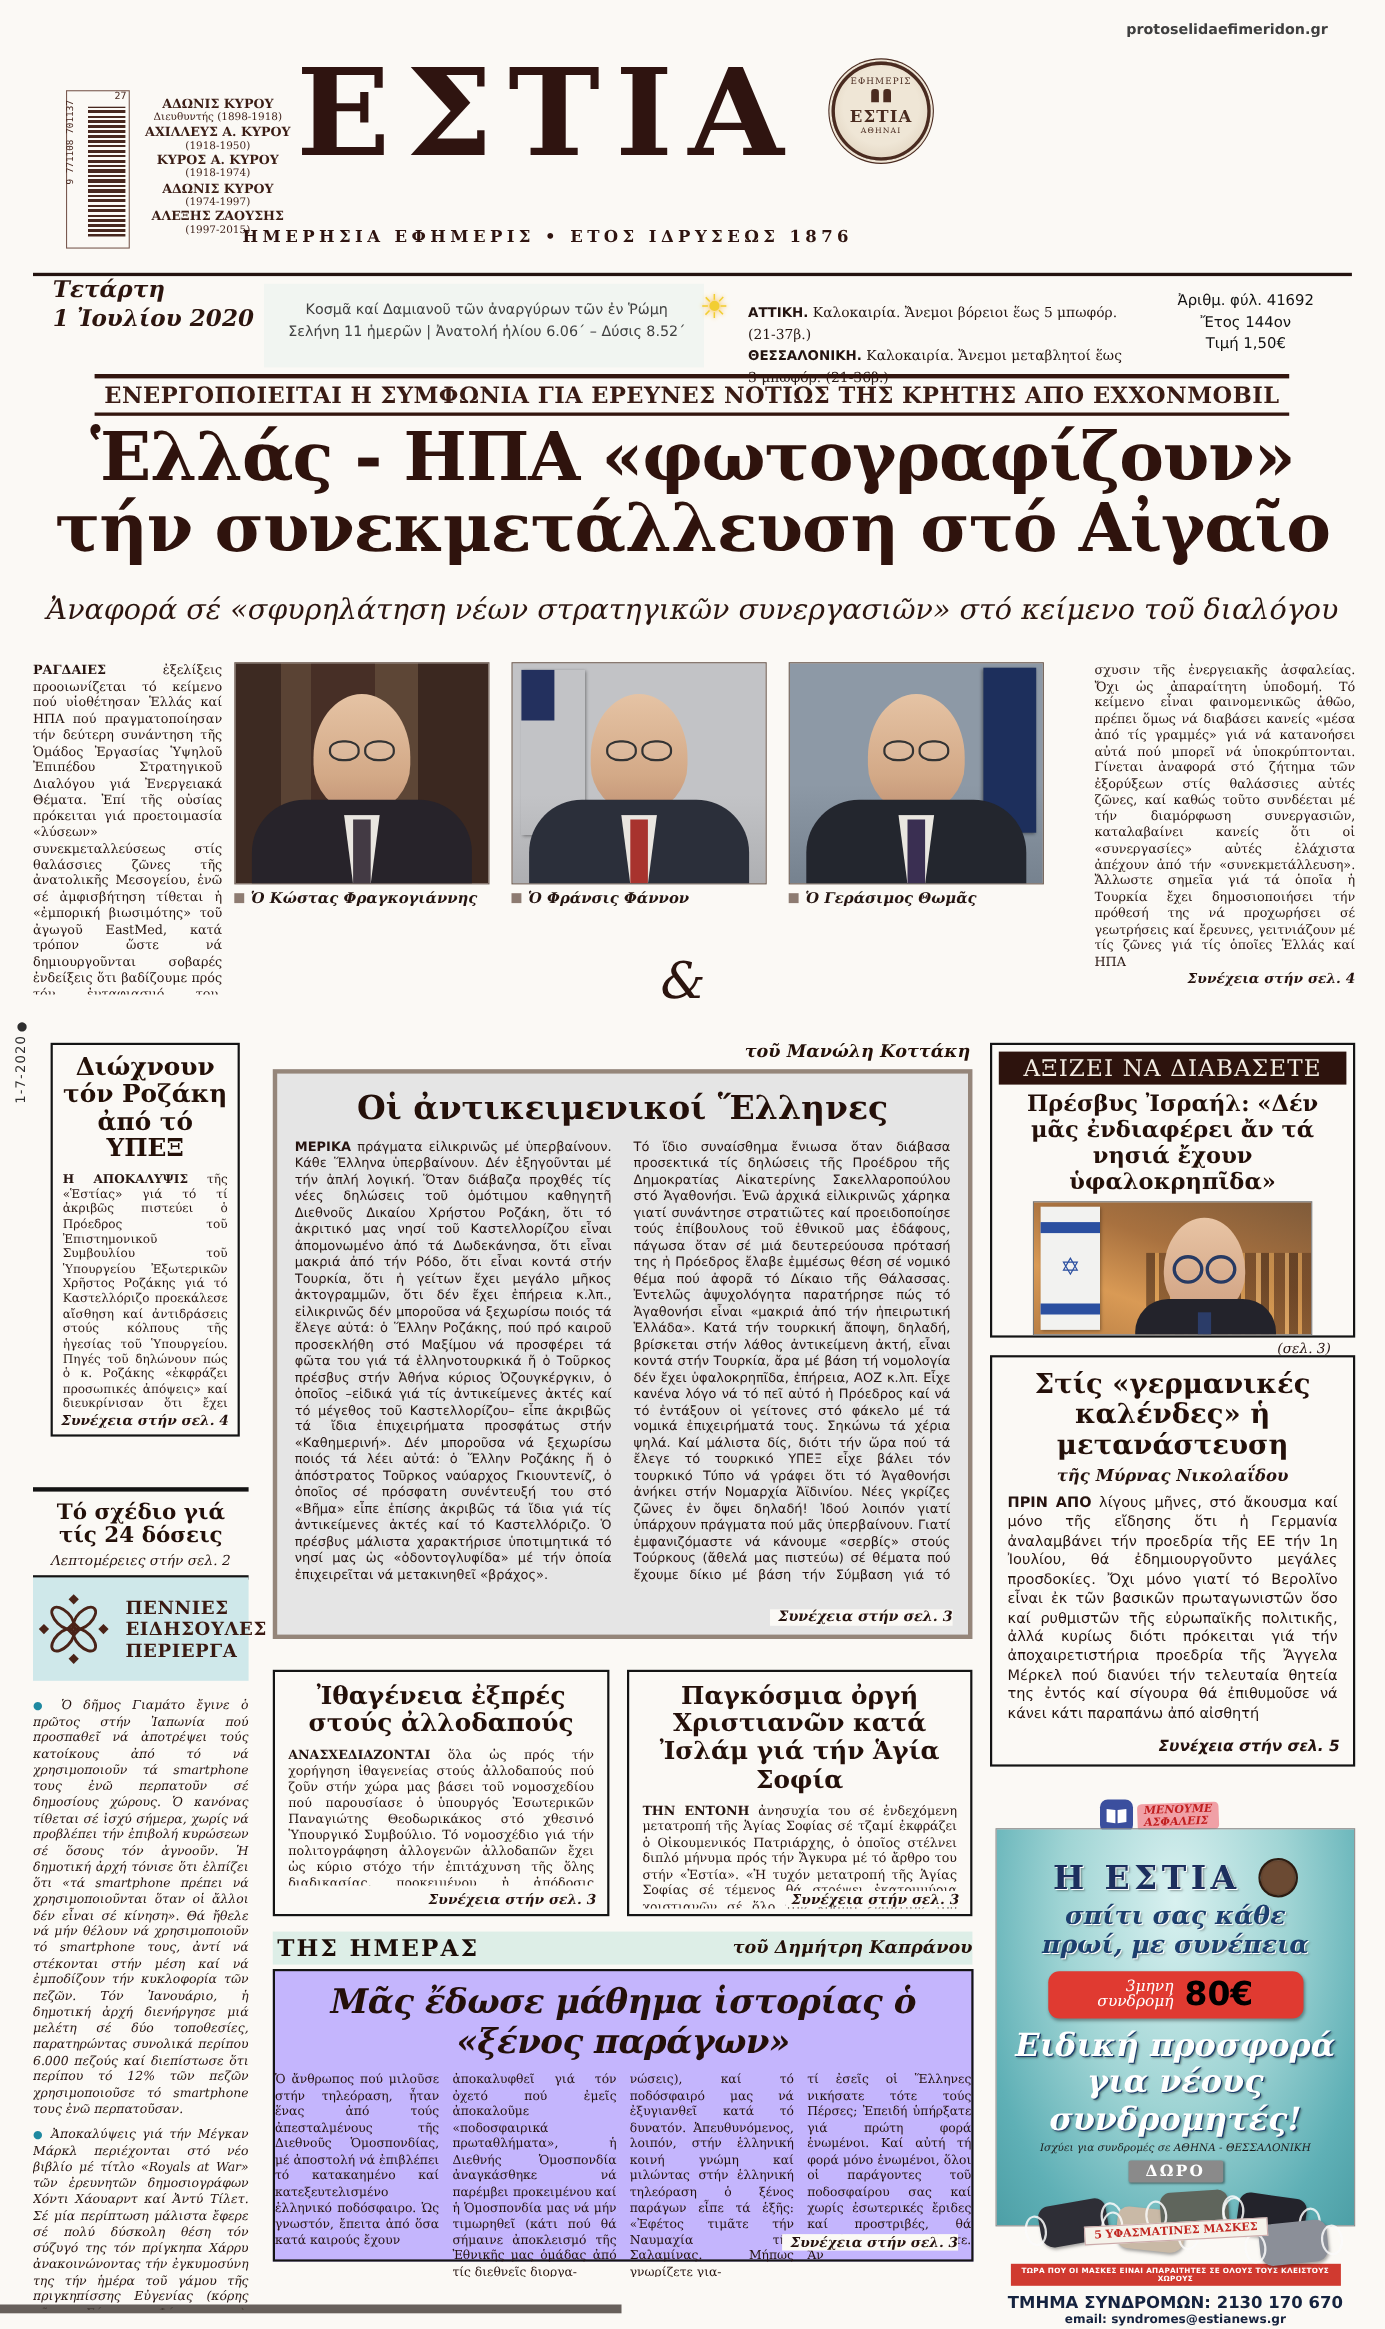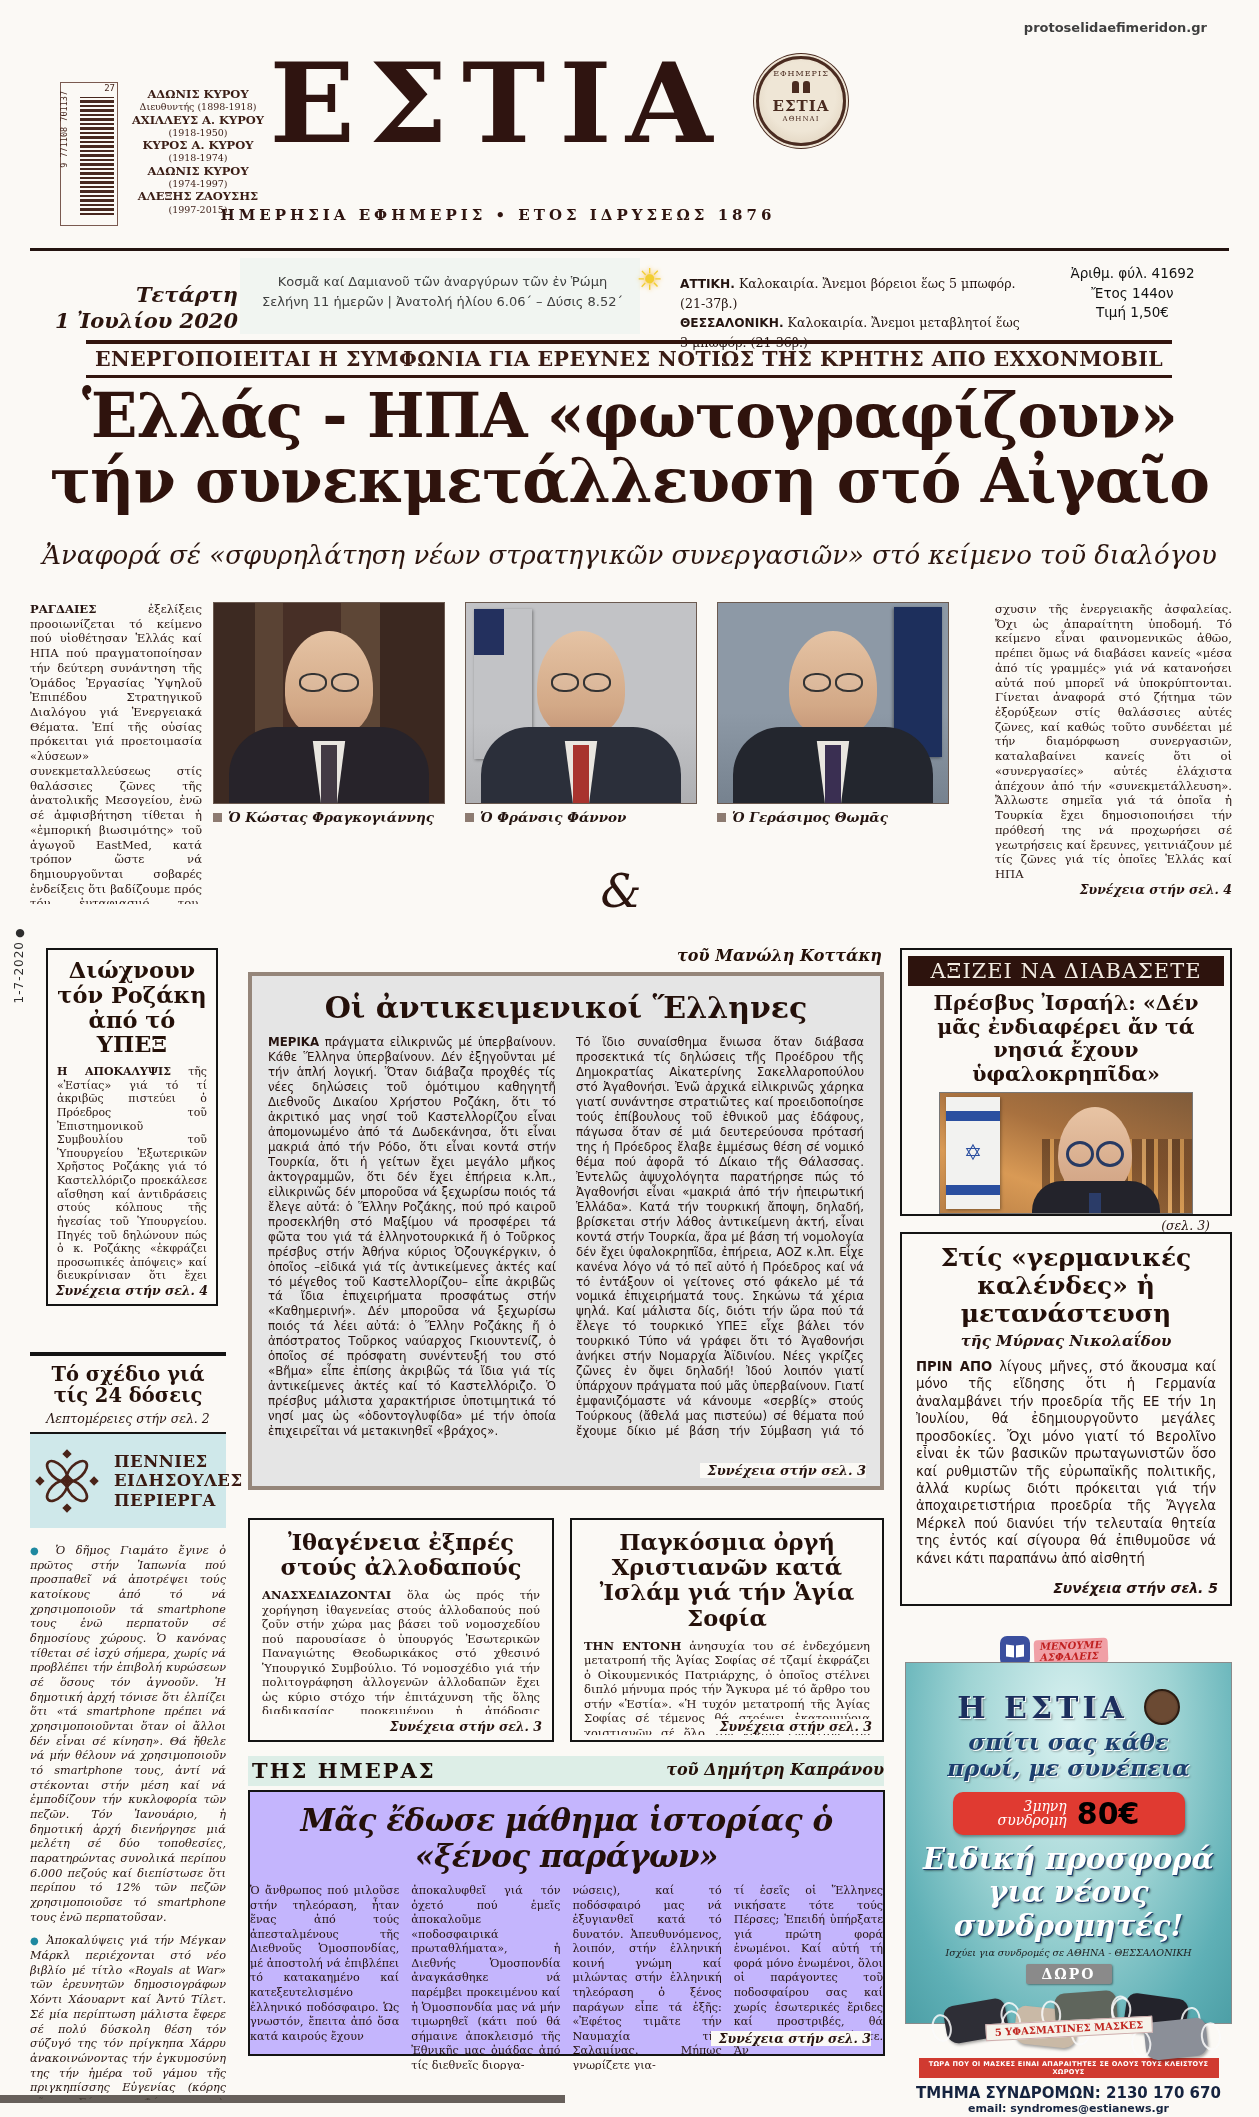--- a/index.html
+++ b/index.html
@@ -35,21 +35,21 @@
     box-shadow:0 0 0 2px #efe6d6,0 0 0 3px #4a2b20;text-align:center;color:#4a2b20;}
   .seal .s1{font-size:8px;margin-top:10px;letter-spacing:1px;}
   .seal .s2{font-size:15px;font-weight:bold;letter-spacing:1px;}
   .seal .s3{font-size:7px;letter-spacing:1px;}
   .seal .fig{display:inline-block;width:7px;height:12px;background:#4a2b20;border-radius:3px 3px 0 0;margin:1px 2px 0 2px;}
 
   .rule-a{top:248px;left:30px;width:1199px;height:3px;background:#241410;}
 
   
   .cal-tint{top:258px;left:240px;width:400px;height:76px;background:#e9f3ec;opacity:.55;}
-  .date-block{top:282px;left:48px;width:190px;text-align:right;font-style:italic;font-weight:bold;font-size:21px;color:#2c150f;line-height:1.25;}
+  .date-block{top:250px;left:48px;width:190px;text-align:left;font-style:italic;font-weight:bold;font-size:21px;color:#2c150f;line-height:1.25;}
   .cal-block{top:272px;left:250px;width:385px;text-align:center;font-family:"DejaVu Sans",sans-serif;font-size:13px;color:#404040;line-height:1.5;}
   .sun-icon{top:262px;left:636px;font-size:30px;color:#f2ce32;text-shadow:0 0 4px #f7b52c;font-family:"DejaVu Sans",sans-serif;}
   .weather-block{top:274px;left:680px;width:345px;font-size:12.6px;color:#241410;line-height:1.55;}
   .weather-block b{font-family:"DejaVu Sans",sans-serif;font-size:12.2px;}
   .issue-block{top:264px;left:1040px;width:185px;text-align:center;font-family:"DejaVu Sans",sans-serif;font-size:13.5px;line-height:1.45;color:#111;}
 
   
   .kicker{top:340px;left:86px;width:1086px;text-align:center;
     border-top:4px solid #33160f;border-bottom:3px solid #33160f;
     font-size:20.5px;font-weight:bold;color:#3a1b14;padding:3px 0 4px 0;letter-spacing:.4px;}

